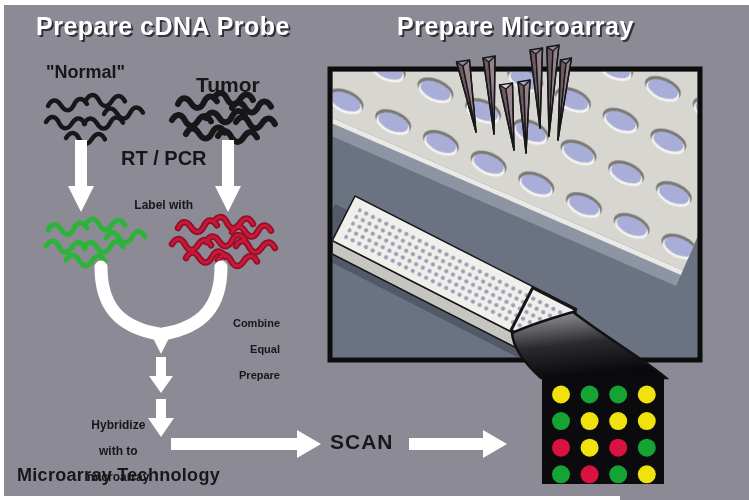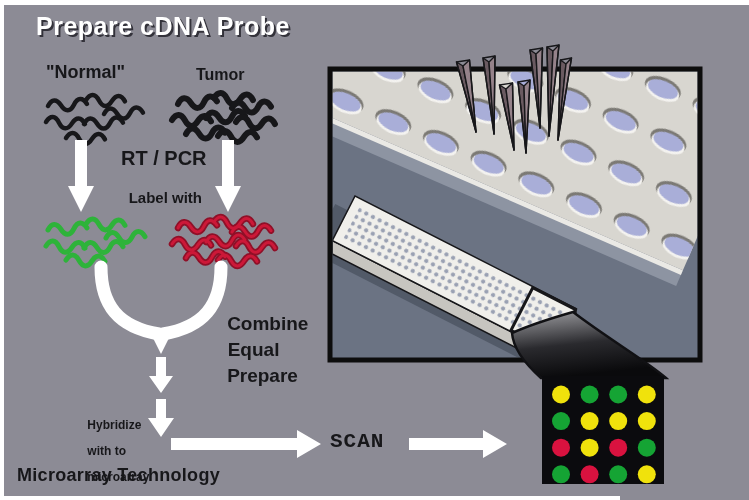--- a/index.html
+++ b/index.html
@@ -1,31 +1,31 @@
 <!DOCTYPE html>
 <html><head>
 <meta charset="utf-8">
 <style>
   html,body{margin:0;padding:0;}
   .canvas{position:relative;width:749px;height:500px;background:#ffffff;overflow:hidden;
           font-family:"Liberation Sans",sans-serif;}
   .stage{position:absolute;left:4px;top:5px;right:0;bottom:0;background:#8c8b95;}
   .botstrip{position:absolute;left:0;top:496px;width:620px;height:4px;background:#ffffff;}
   svg.art{position:absolute;left:0;top:0;z-index:1;pointer-events:none;}
-  .lbl{position:absolute;z-index:3;color:#17171a;font-weight:bold;white-space:pre;}
+  .lbl{position:absolute;z-index:3;color:#17171a;font-weight:bold;white-space:pre;text-align:center;}
   .title{color:#ffffff;font-size:25px;text-shadow:2px 2px 0 #33323a;letter-spacing:.5px;}
   .t-left{left:36px;top:12px;}
   .t-right{left:397px;top:12px;}
   .normal{left:46px;top:62px;font-size:18px;}
-  .tumor{left:196px;top:66px;font-size:16px;}
+  .tumor{left:196px;top:73px;font-size:21px;}
   .rtpcr{left:121px;top:147px;font-size:20px;}
-  .labelwith{left:96px;top:174px;width:122px;text-align:center;font-size:15px;line-height:16px;}
-  .combine{left:206px;top:304px;width:74px;text-align:center;font-size:19px;line-height:13px;}
+  .labelwith{left:96px;top:181px;width:122px;text-align:center;font-size:12px;line-height:16px;}
+  .combine{left:206px;top:304px;width:74px;text-align:right;font-size:11px;line-height:13px;}
   .hybridize{left:74px;top:406px;font-size:12px;line-height:13px;}
-  .scan{left:330px;top:430px;font-size:21px;letter-spacing:1px;font-family:Liberation Mono, monospace;}
+  .scan{left:330px;top:430px;font-size:21px;letter-spacing:1px;}
   .footer{left:17px;top:465px;font-size:18px;letter-spacing:.3px;}
 </style>
 </head>
 <body>
 
 <div class="canvas">
   <div class="stage"></div>
   <div class="botstrip"></div>
 
   <svg class="art" width="749" height="500" viewBox="0 0 749 500">
@@ -207,20 +207,21 @@
       <polygon points="156,357 166,357 166,376 173,376 161,393 149,376 156,376"></polygon>
       <polygon points="156,399 166,399 166,418 174,418 161,437 148,418 156,418"></polygon>
     </g>
 
     <polygon points="171,438 297,438 297,430 321,444 297,458 297,450 171,450" fill="#ffffff"></polygon>
 
     <polygon points="409,438 483,438 483,430 507,444 483,458 483,450 409,450" fill="#ffffff"></polygon>
   </svg>
 
   <div class="lbl title t-left">Prepare cDNA Probe</div>
+  <div class="lbl title t-right">Prepare Microarray</div>
 
   <div class="lbl normal">"Normal"</div>
   <div class="lbl tumor">Tumor</div>
 
   <div class="lbl rtpcr">RT / PCR</div>
 
   <div class="lbl labelwith">
     <span>Label with</span><br>
   </div>
 

